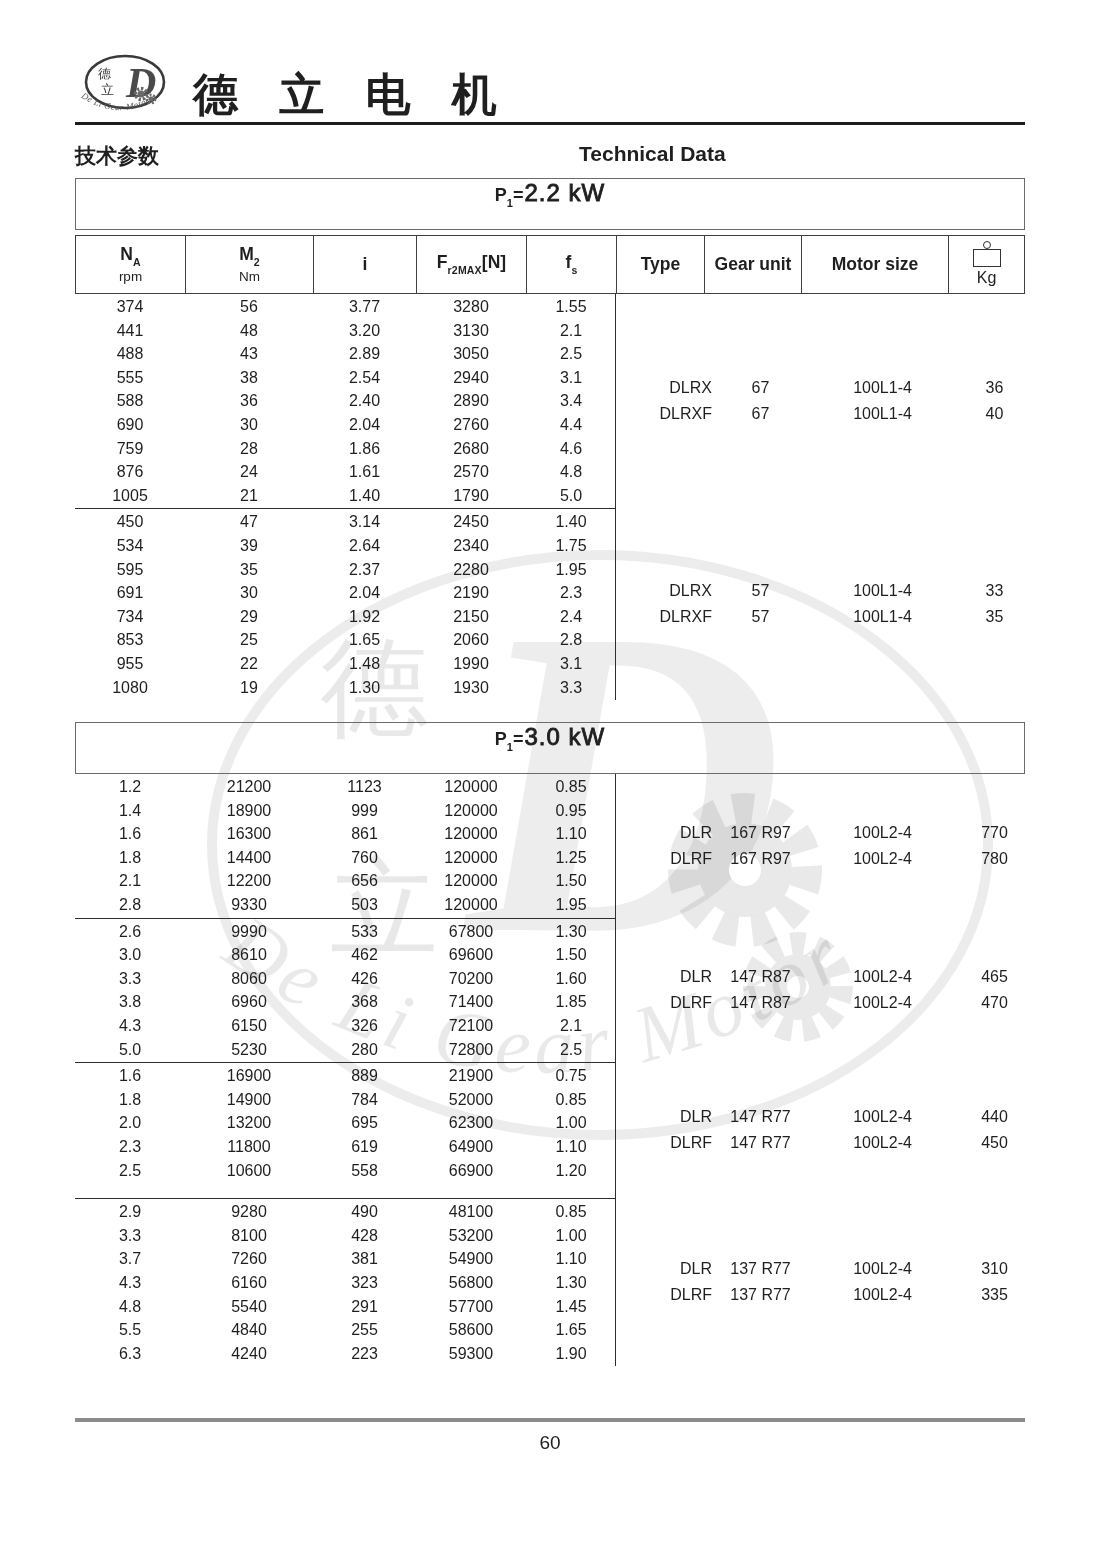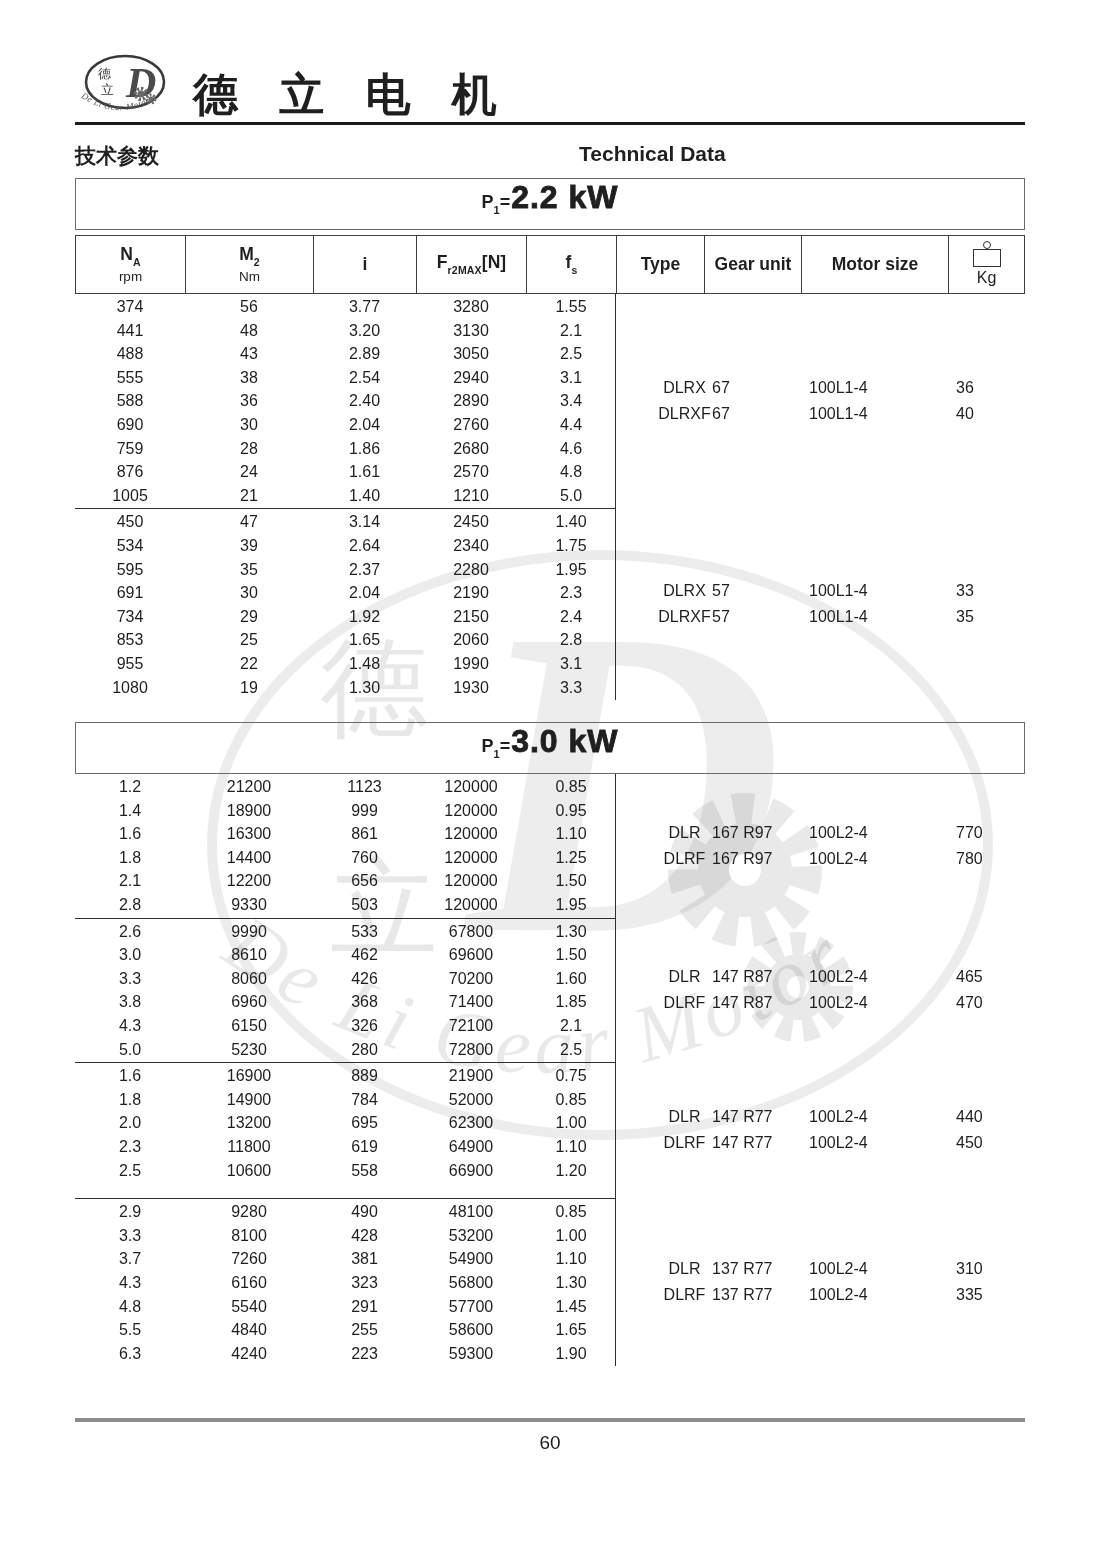--- a/index.html
+++ b/index.html
@@ -16,21 +16,21 @@
 
   .subheader{position:relative;margin-top:17px;height:28px;}
   .subheader .cn{font-size:21px;font-weight:bold;}
   .subheader .en{position:absolute;left:504px;top:0;font-size:21px;font-weight:bold;}
 
   
   .power-title{margin-top:8px;height:50px;border:1.5px solid #6b6b6b;
                display:flex;align-items:baseline;justify-content:center;gap:1px;}
   .power-title .pt-small{font-size:18px;font-weight:bold;}
   .power-title .pt-small sub{font-size:11px;position:relative;bottom:-1px;}
-  .power-title .pt-val{font-size:32px;font-weight:bold;letter-spacing:1px;
+  .power-title .pt-val{font-size:24px;font-weight:normal;letter-spacing:1px;
                        -webkit-text-stroke:0.9px currentColor;}
   .power-section + .power-section .power-title{margin-top:22px;}
 
   
   .cols-row{margin-top:5px;height:59px;border:1.5px solid #3f3f3f;box-sizing:border-box;
             display:grid;grid-template-columns:110px 128px 103px 110px 90px 88px 97px 147px auto;}
   .hc{border-right:1.5px solid #3f3f3f;display:flex;flex-direction:column;
       align-items:center;justify-content:center;line-height:1.12;}
   .hc:last-child{border-right:none;text-align:right;}
   .hc-main{font-size:17.5px;font-weight:bold;}
@@ -45,22 +45,22 @@
   .block{display:flex;gap:8px;}
   .sec-0 .block:first-of-type{margin-top:22px;}
   .sec-1 .block:first-of-type{margin-top:9px;}
   .block-left{width:541px;border-right:1.6px solid #2e2e2e;padding:1px 0;box-sizing:border-box;}
   .block + .block .block-left{border-top:1.6px solid #2e2e2e;}
   .sec-1 .block:nth-of-type(4) .block-left{padding-bottom:16px;}
   .row5{display:grid;grid-template-columns:110px 128px 103px 110px 90px;}
   .row5 .cell{text-align:center;font-size:16px;line-height:23.6px;}
   .block-right{width:409px;display:flex;flex-direction:column;justify-content:center;}
   .row4{display:grid;grid-template-columns:88px 97px 147px 77px;}
-  .row4 .cell{font-size:16px;line-height:26px;}
-  .row4 .cell.type{text-align:center;padding-left:33px;}
+  .row4 .cell{text-align:center;font-size:16px;line-height:26px;}
+  .row4 .cell.type{text-align:right;padding-left:33px;}
 
   
   .footer-rule{margin-top:52px;height:4px;background:#8c8c8c;}
   .page-number{text-align:center;font-size:19px;margin-top:10px;}
 
   
   .watermark{position:absolute;left:170px;top:535px;width:880px;height:630px;z-index:0;pointer-events:none;}
   .wm-serif{font-family:"Liberation Serif",serif;}
 </style>
 </head>
@@ -214,21 +214,21 @@
                 <div class="cell">876</div>
                 <div class="cell">24</div>
                 <div class="cell">1.61</div>
                 <div class="cell">2570</div>
                 <div class="cell">4.8</div>
               </div>
               <div class="row5">
                 <div class="cell">1005</div>
                 <div class="cell">21</div>
                 <div class="cell">1.40</div>
-                <div class="cell">1210</div>
+                <div class="cell">1790</div>
                 <div class="cell">5.0</div>
               </div>
             </div>
             <div class="block-right">
               <div class="row4">
                 <div class="cell type">DLRX</div>
                 <div class="cell">67</div>
                 <div class="cell">100L1-4</div>
                 <div class="cell">36</div>
               </div>

